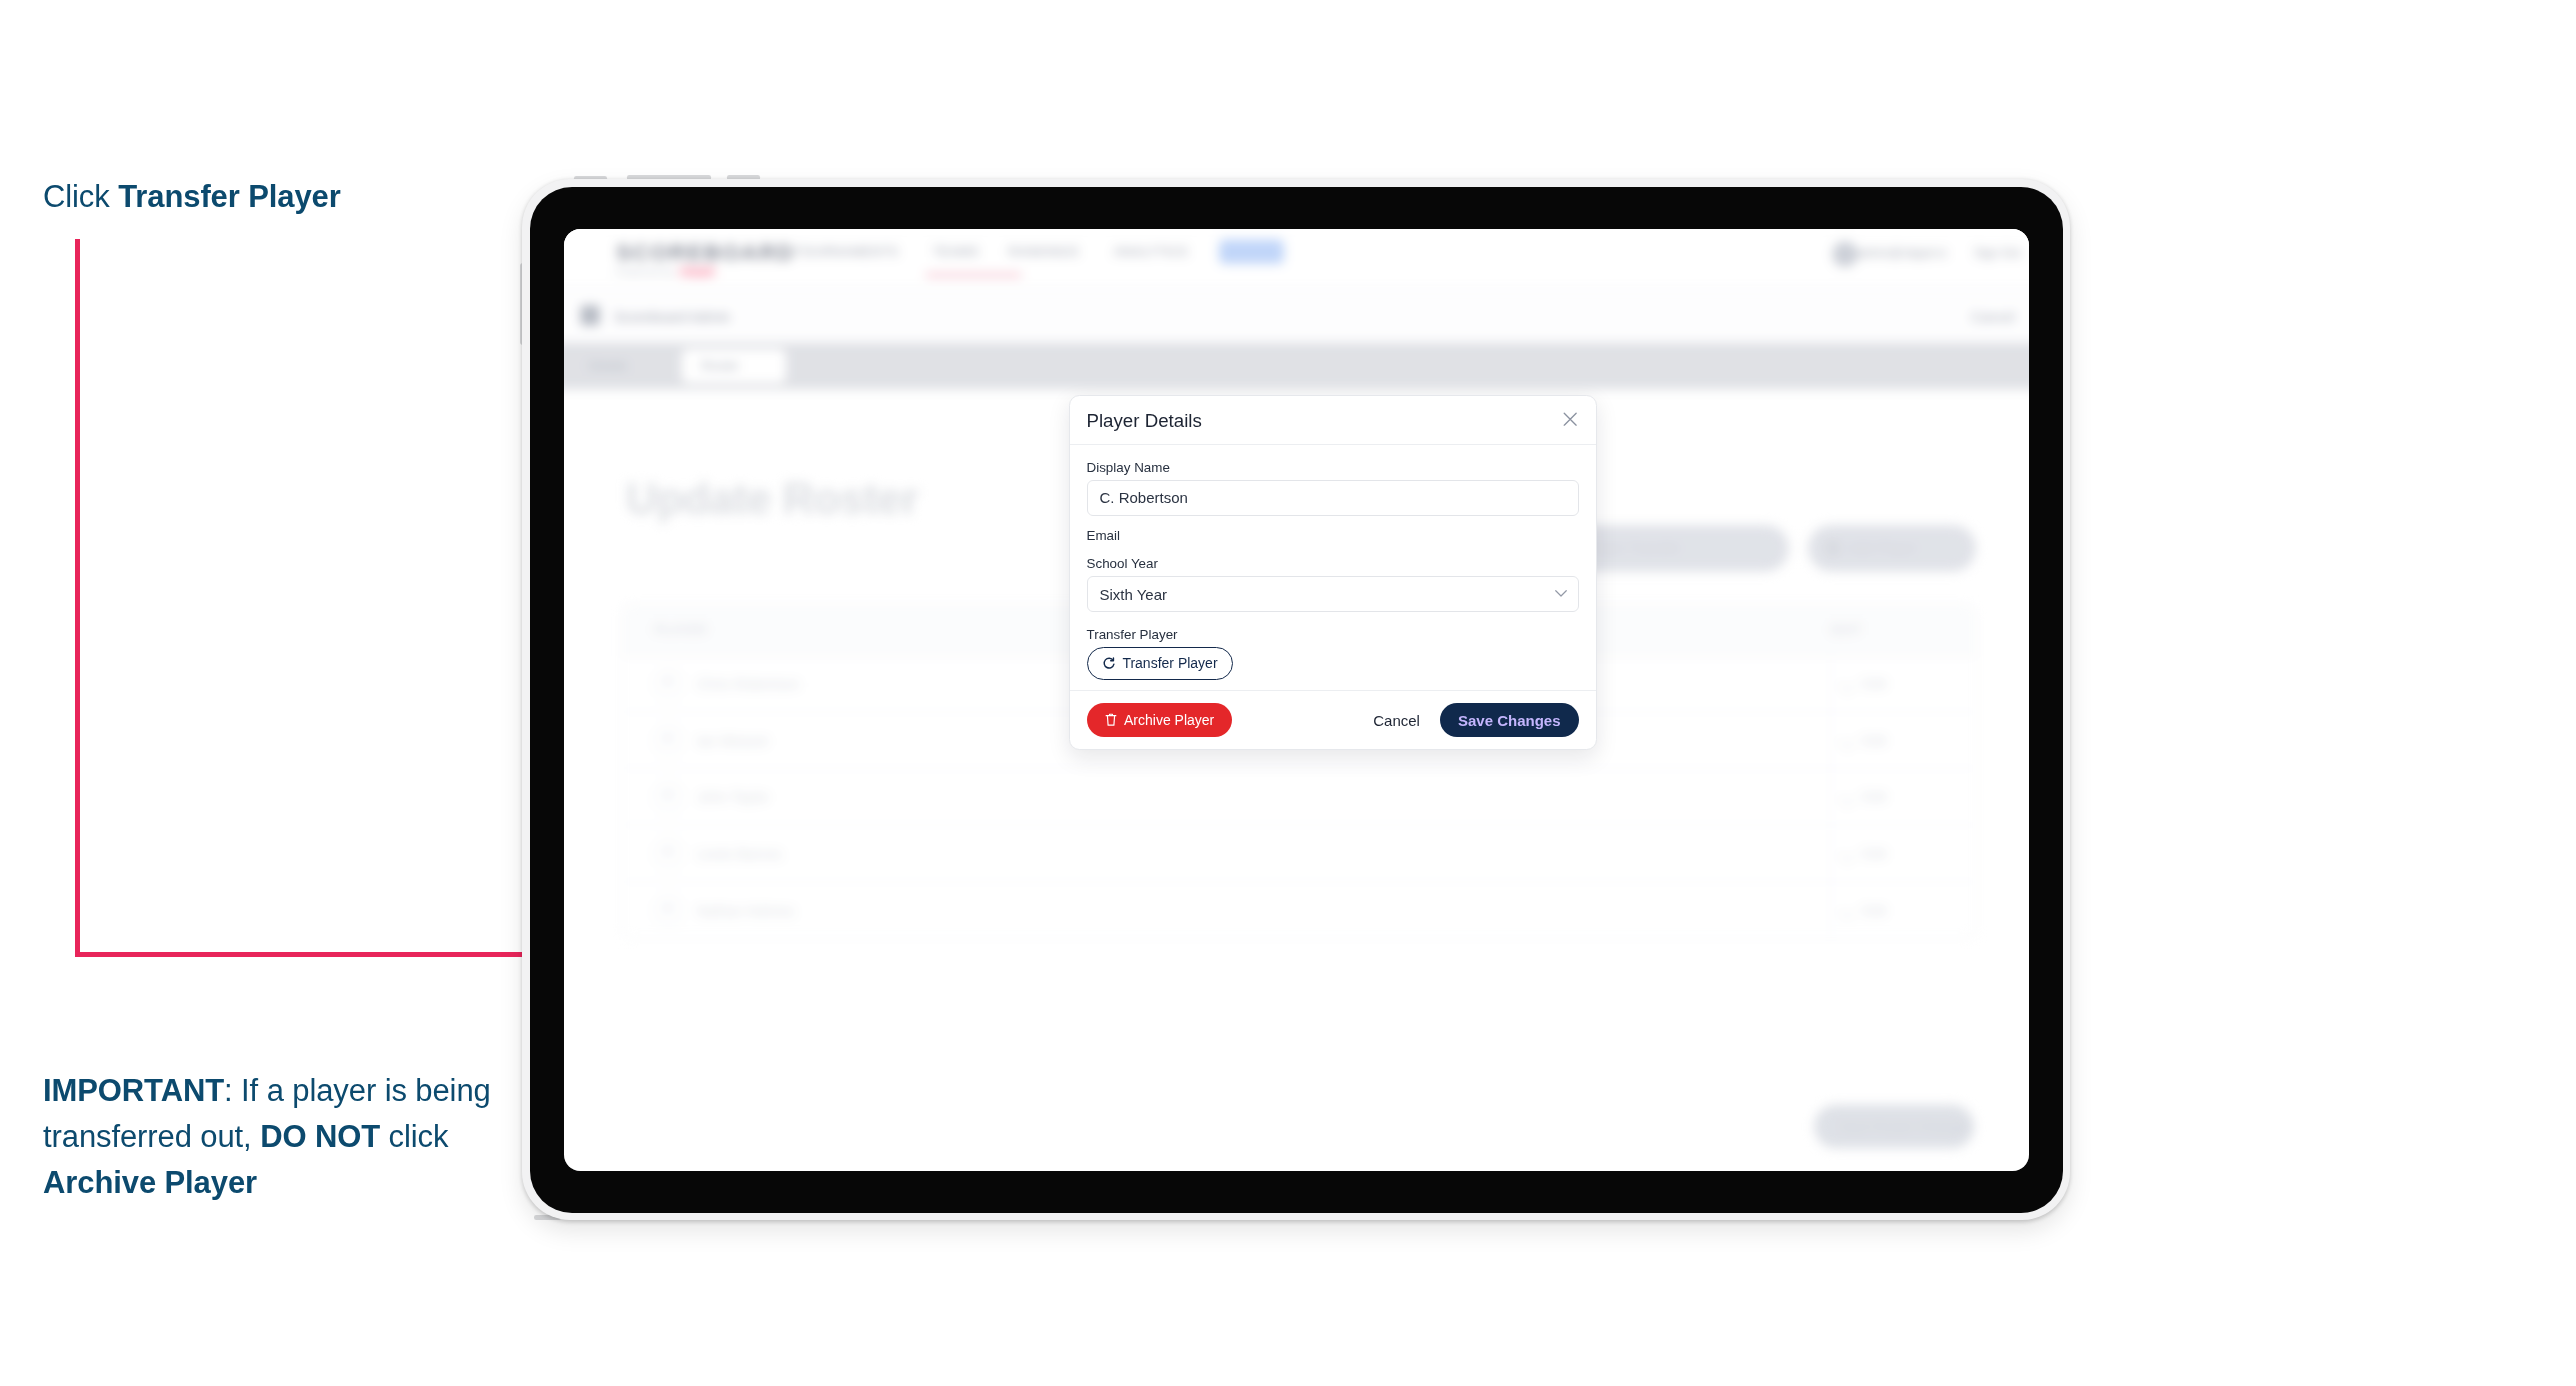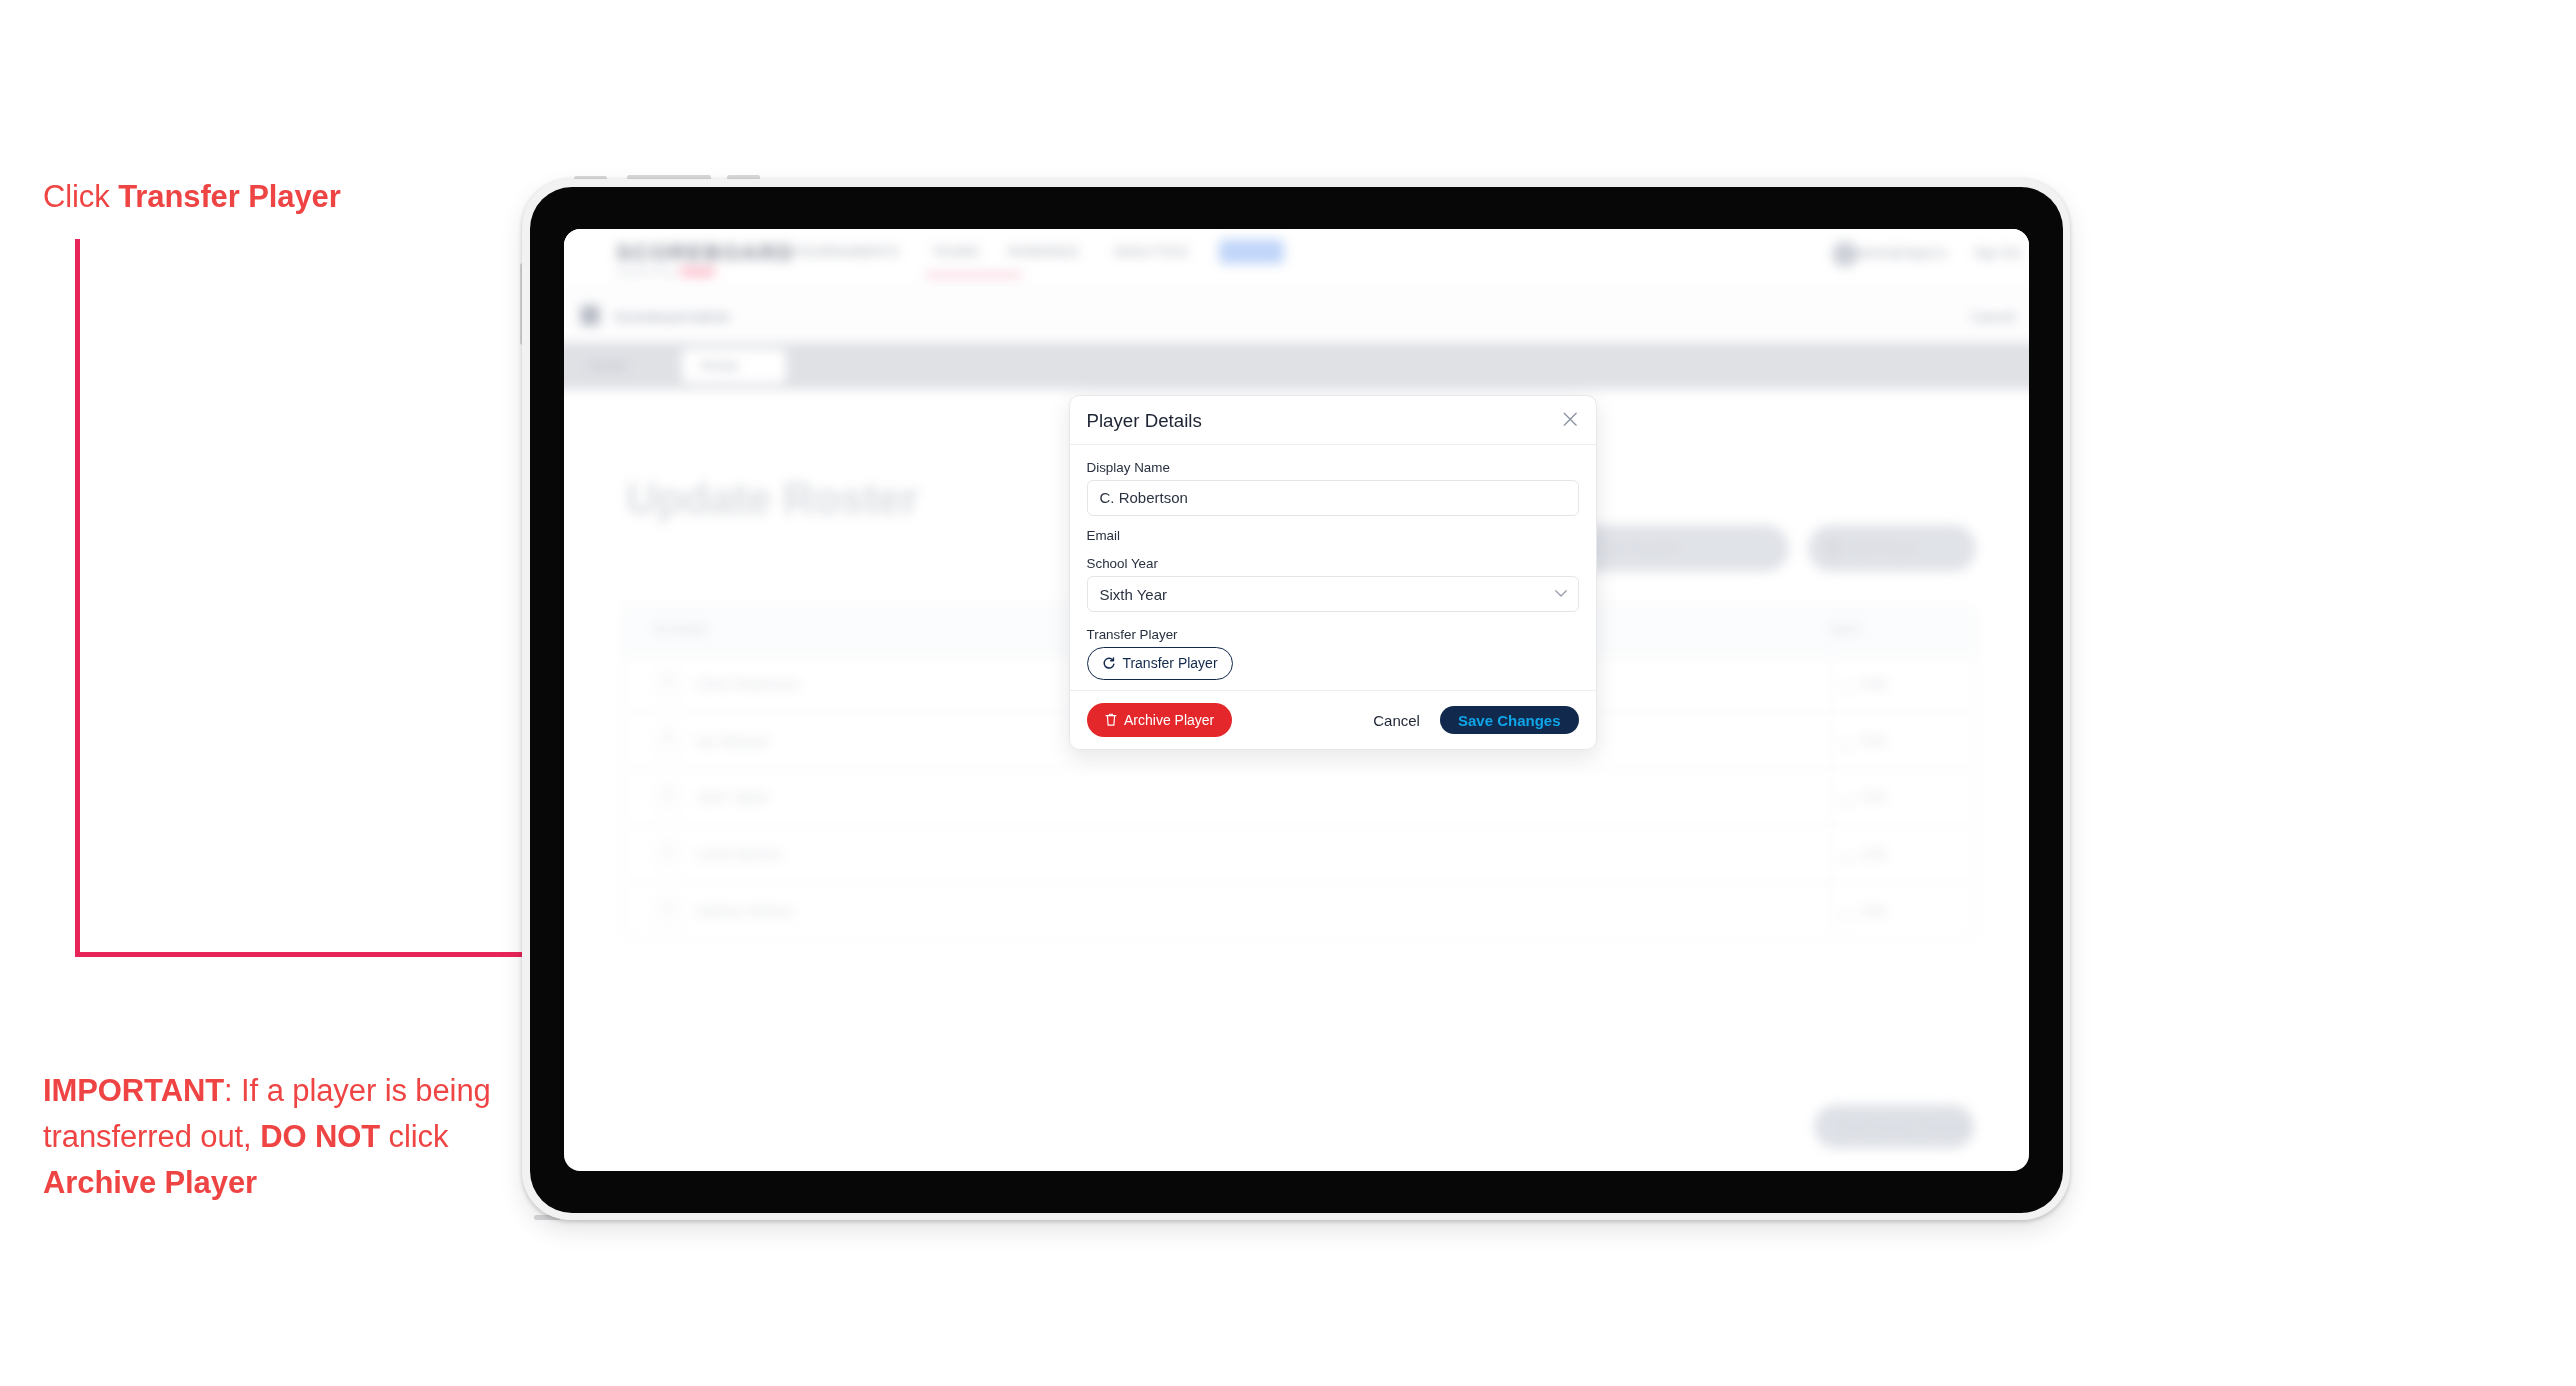--- a/index.html
+++ b/index.html
@@ -6,21 +6,21 @@
   body{
     width:2576px;height:1386px;
     background:#ffffff;
     font-family:"Liberation Sans", sans-serif;
     position:relative;
     overflow:hidden;
     -webkit-font-smoothing:antialiased;
   }
 
   
-  .ann{position:absolute;color:#ef4444;letter-spacing:-0.1px;}
+  .ann{position:absolute;color:#0c4a6e;letter-spacing:-0.1px;}
   #ann-top{left:43px;top:178px;font-size:31px;line-height:1.25;white-space:nowrap;}
   #ann-bottom{left:43px;top:1068px;font-size:31px;line-height:1.48;width:448px;}
   .ann b{font-weight:700;}
 
   
   .arrow-v{position:absolute;left:75px;top:239px;width:4.5px;height:718px;background:#E8255A;}
   .arrow-h{position:absolute;left:75px;top:952px;height:4.5px;width:931px;background:#E8255A;}
   .arrow-head{position:absolute;left:981px;top:929px;width:45px;height:52px;}
 
   
@@ -142,21 +142,21 @@
     border-top:0.7px solid #eceef1;padding:12px 17px;
     display:flex;align-items:center;justify-content:space-between;
   }
   .btn-archive{
     display:inline-flex;align-items:center;gap:7.5px;
     background:#E4272A;color:#fff;border:none;border-radius:19.4px;
     height:34px;padding:0 18px;font-size:14px;font-family:inherit;cursor:pointer;
   }
   .footer-right{display:flex;align-items:center;gap:20px;}
   .btn-cancel{background:none;border:none;font-size:15px;font-weight:400;color:#1d2433;font-family:inherit;cursor:pointer;padding:0;}
-  .btn-save{background:#10294C;color:#0ea5e9;border:none;border-radius:19.4px;height:28px;padding:4px 18px;
+  .btn-save{background:#10294C;color:#c4b5fd;border:none;border-radius:19.4px;height:34px;padding:4px 18px;
     font-size:15px;font-weight:700;font-family:inherit;cursor:pointer;}
 </style>
 </head>
 <body>
 
 <div class="ann" id="ann-top">
   <span>Click </span><b>Transfer Player</b>
 </div>
 
 <div class="arrow-v"></div>

